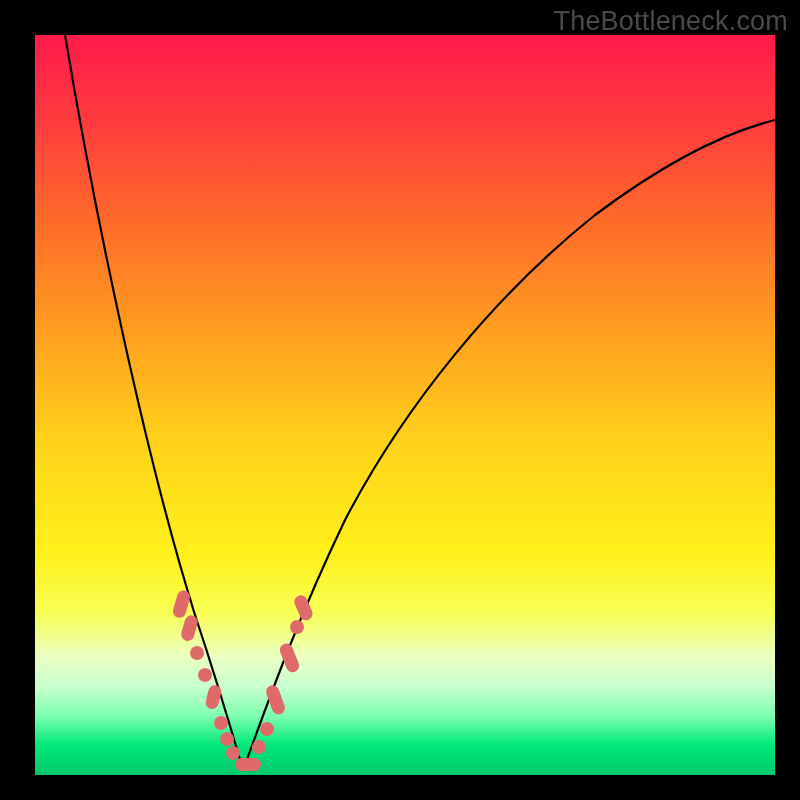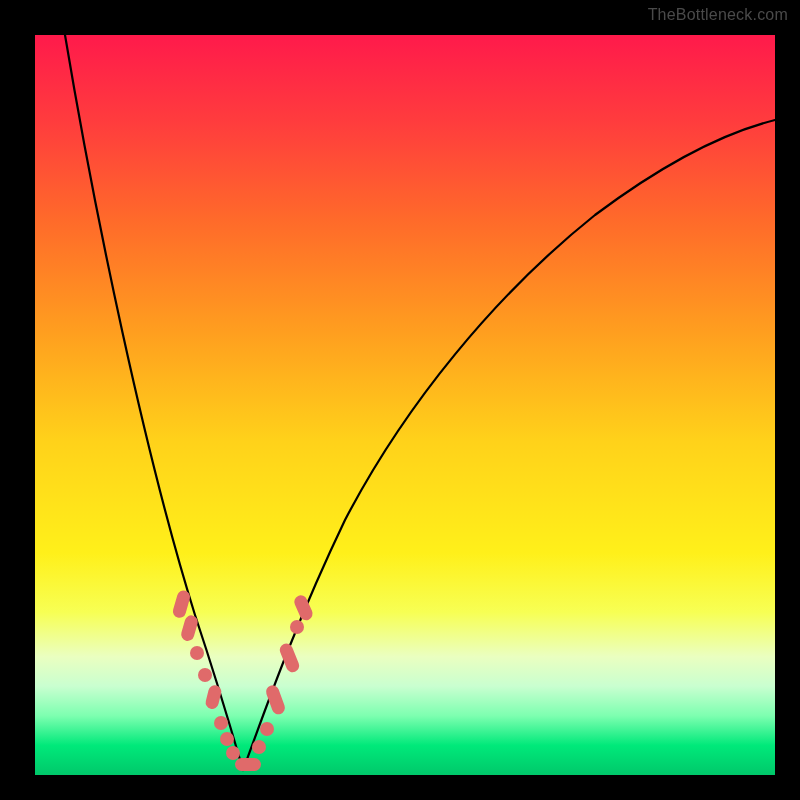--- a/index.html
+++ b/index.html
@@ -35,21 +35,21 @@
       #c9ffd0 88%,
       #7dffb0 92%,
       #00e97a 96%,
       #00c86a 100%);
   }
   .watermark {
     position: absolute;
     top: 6px;
     right: 12px;
     color: #4a4a4a;
-    font-size: 16px;
+    font-size: 27px;
     font-weight: 500;
     letter-spacing: 0.2px;
     user-select: none;
   }
   svg.curves {
     position: absolute;
     left: 0;
     top: 0;
     width: 740px;
     height: 740px;

